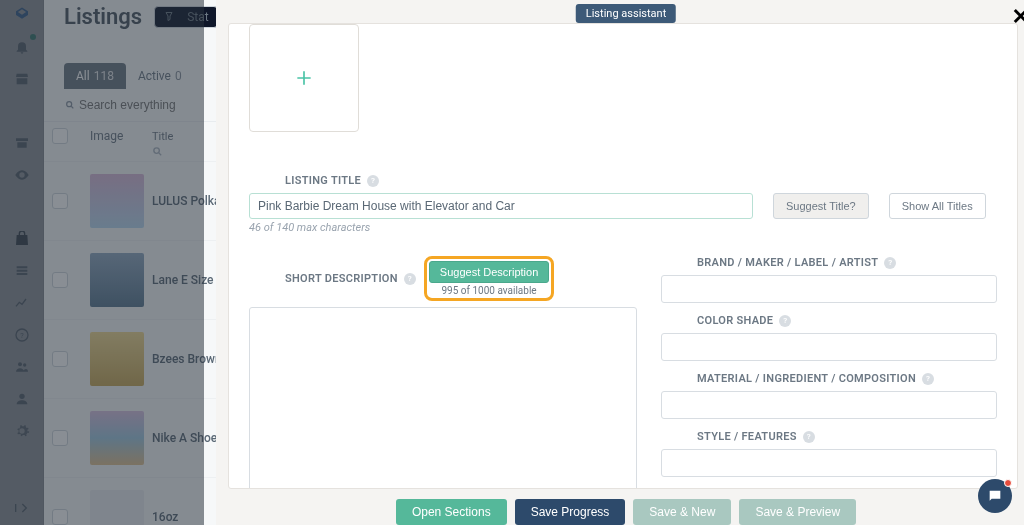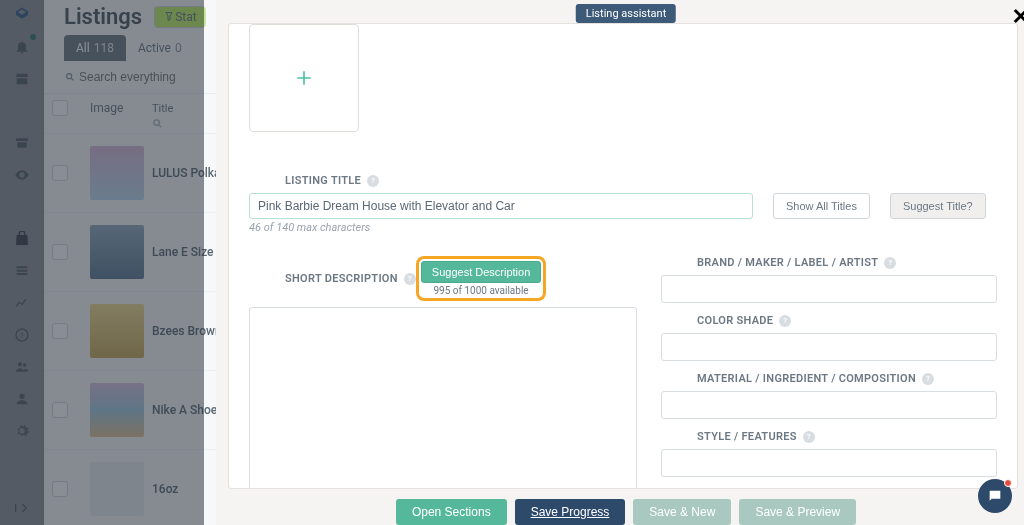--- a/index.html
+++ b/index.html
@@ -11,23 +11,23 @@
   .logo-icon { width: 22px; height: 22px; color: #4a90e2; }
   .side-ico { width: 18px; height: 18px; color: #8893a0; display:flex; align-items:center; justify-content:center; }
   .side-ico.active { color:#4c5863; }
   .side-bottom { position:absolute; bottom:8px; left:12px; color:#8893a0; }
   .side-group { display:flex; flex-direction:column; gap:14px; align-items:center; }
   
   
   .bg-area { position: absolute; left: 44px; top: 0; width: 980px; height: 525px; background: #f6f8f9; }
   .bg-header { display:flex; align-items:center; gap:12px; padding:4px 20px 0 20px; }
   .bg-title { font-size: 22px; font-weight: 600; color:#4c5863; }
-  .status-btn { display:flex; align-items:center; gap:0; border:1px solid #cfd6dc; border-radius:4px; padding:3px 8px; font-size:12px; color:#6c7884; background:#bef264; }
+  .status-btn { display:flex; align-items:center; gap:12px; border:1px solid #cfd6dc; border-radius:4px; padding:3px 8px; font-size:12px; color:#6c7884; background:#0f172a; }
   .tabs-row { display:flex; gap:0; padding: 6px 0 0 20px; }
-  .tab { padding:6px 12px; font-size:12px; border-radius:4px 4px 0 0; color:#6c7884; }
+  .tab { padding:6px 12px; font-size:12px; border-radius:4px 4px 0 0; color:#6c7884;margin-top:28px; }
   .tab.active { background:#6c7884; color:#fff; }
   .tab .count { margin-left:4px; opacity:.8; }
   .search-row { padding:4px 20px 0 20px; }
   .search-row input { width:100%; border:none; background:transparent; font-size:12px; color:#8893a0; padding:4px 0 4px 14px; }
   .search-wrap { position:relative; border:1px solid transparent; }
   .search-wrap svg { position:absolute; left:0; top:6px; width:10px; height:10px; color:#8893a0; }
   .table-head { display:flex; align-items:center; padding:6px 20px 2px 8px; gap:8px; border-top:1px solid #e8ecef; margin-top:4px; }
   .chk { width:16px; height:16px; border:1px solid #cfd6dc; border-radius:3px; background:#fff; flex-shrink:0; }
   .col-image { width:54px; font-size:12px; color:#6c7884; }
   .col-title { font-size:11px; color:#6c7884; }
@@ -63,33 +63,33 @@
   .title-row { display:flex; gap:20px; align-items:flex-start; }
   .title-input { flex:0 0 504px; }
   .title-input input { width:100%; border:1px solid #b8e0d4; border-radius:3px; padding:5px 8px; font-size:12px; color:#5a6875; background:#fff; }
   .char-hint { font-size:11px; font-style:italic; color:#9aa4af; margin-top:2px; }
   .btn-outline { border:1px solid #cfd6dc; background:#fff; color:#6c7884; font-size:11px; padding:6px 12px; border-radius:3px; cursor:pointer; }
   .btn-outline.soft { background:#f0efed; }
   
   .two-col { display:flex; gap:24px; margin-top:22px; }
   .left-col { flex:0 0 388px; }
   .right-col { flex:1; }
-  .desc-head { display:flex; position:relative; }
+  .desc-head { display:flex; gap:8px; position:relative; }
   .suggest-box { border:3px solid #f5a623; border-radius:8px; padding:2px 2px; display:flex; flex-direction:column; align-items:center; gap:2px; background:#fff; }
   .btn-suggest { background:#55b89a; color:#fff; border:1px solid #4aa88c; font-size:11px; padding:4px 10px; border-radius:3px; cursor:pointer; }
   .avail-text { font-size:10px; color:#6c7884; }
   .textarea { width:100%; height:198px; border:1px solid #d8dde2; border-radius:3px; margin-top:6px; background:#fff; resize:none; padding:6px; font-size:12px; }
   
   .right-field { margin-bottom:11px; }
   .right-field input { width:100%; border:1px solid #d8dde2; border-radius:3px; padding:6px 8px; font-size:12px; background:#fff; }
   
   .footer-bar { position:absolute; left:0; bottom:0; right:0; height:38px; display:flex; align-items:flex-end; justify-content:center; gap:8px; }
   .btn-foot { font-size:12px; padding:6px 16px; border-radius:3px; border:none; cursor:pointer; color:#fff; }
   .btn-open { background:#55b89a; }
-  .btn-save { background:#2d4a6b;text-decoration:underline; }
+  .btn-save { background:#2d4a6b; }
   .btn-muted { background:#a9c8c0; }
   
   .chat-bubble { position:absolute; right:12px; bottom:12px; width:34px; height:34px; background:#2d4a6b; border-radius:50%; display:flex; align-items:center; justify-content:center; }
   .chat-bubble .dot { position:absolute; top:0; right:0; width:8px; height:8px; background:#e74c3c; border-radius:50%; border:1px solid #fff; }
   .chat-bubble svg { width:16px; height:16px; color:#fff; }
 </style>
 </head>
 <body>
 
 <div class="sidebar">
@@ -262,22 +262,22 @@
     <div class="title-section">
       <div class="field-label">
         <span>LISTING TITLE</span>
         <span class="help">?</span>
       </div>
       <div class="title-row">
         <div class="title-input">
           <input value="Pink Barbie Dream House with Elevator and Car" style="">
           <div class="char-hint">46 of 140 max characters</div>
         </div>
+        <button class="btn-outline soft">Suggest Title?</button>
         <button class="btn-outline">Show All Titles</button>
-        <button class="btn-outline soft">Suggest Title?</button>
       </div>
     </div>
 
     <div class="two-col">
       <div class="left-col">
         <div class="desc-head">
           <div class="field-label" style="margin-bottom:0;">
             <span>SHORT DESCRIPTION</span>
             <span class="help">?</span>
           </div>

